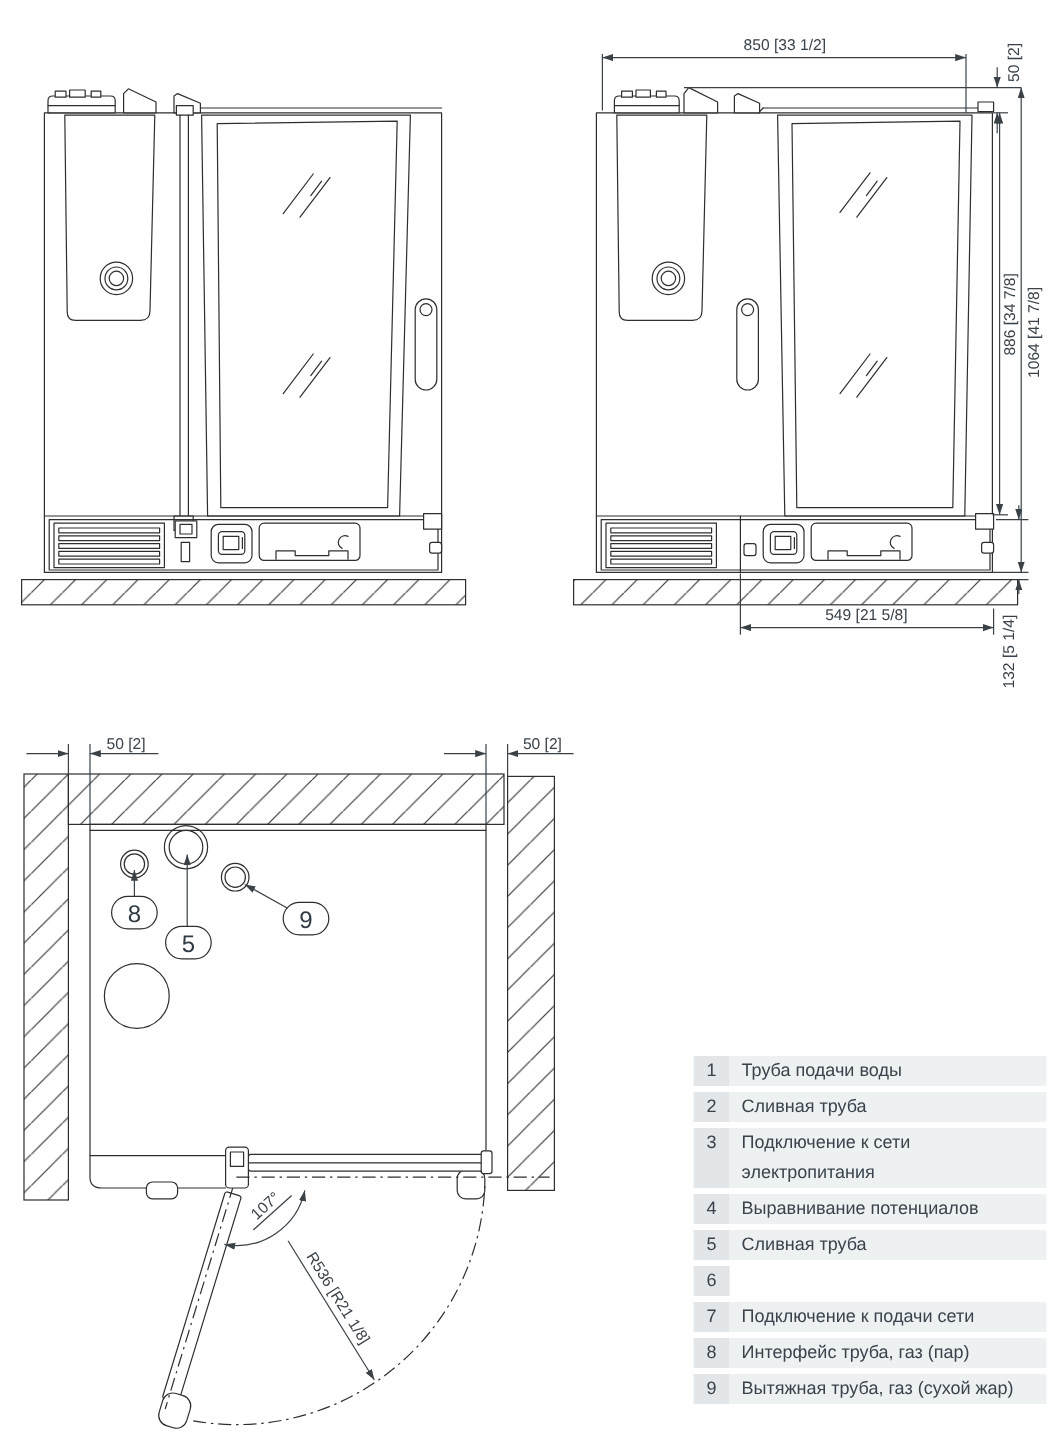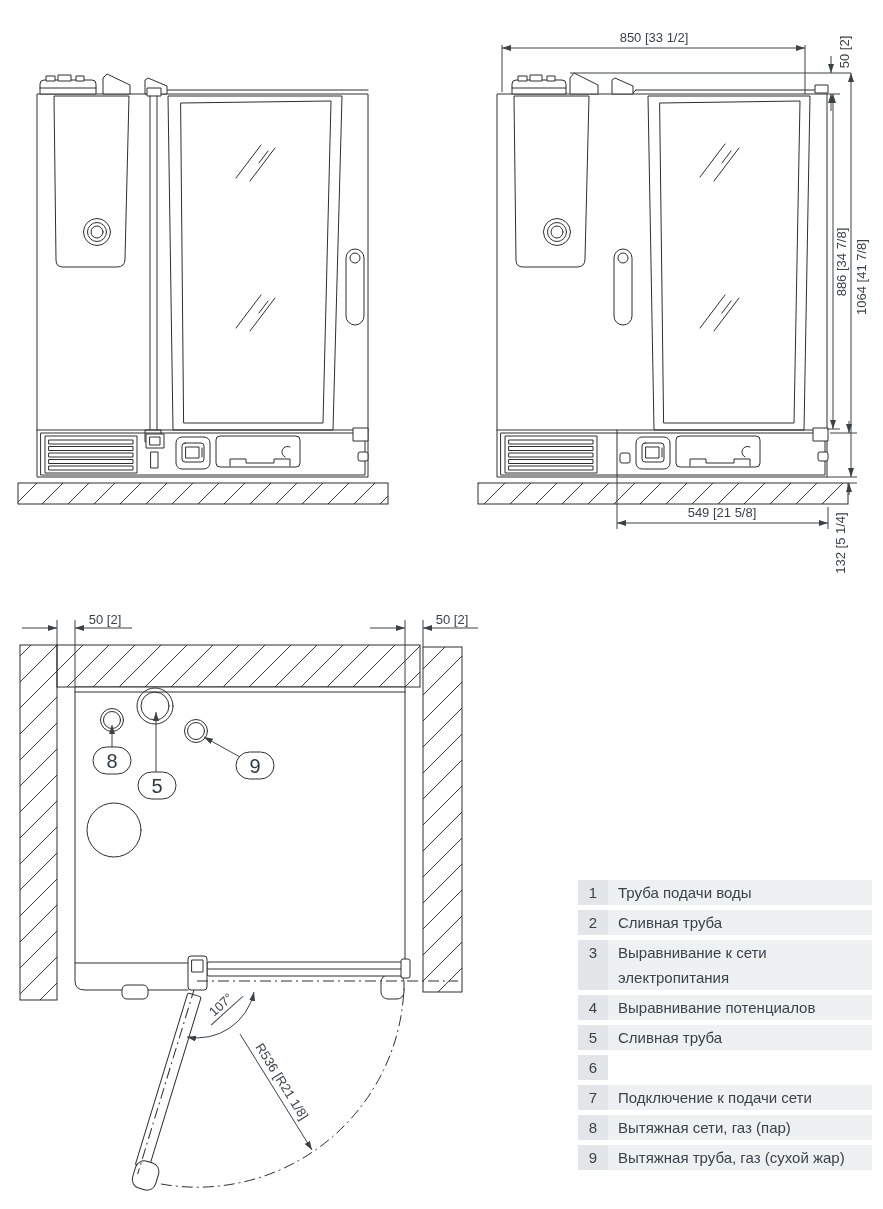--- a/index.html
+++ b/index.html
@@ -290,38 +290,38 @@
   <div class="lrow">
       <div class="num">1</div>
       <div class="lbl">Труба подачи воды</div>
     </div>
   <div class="lrow">
       <div class="num">2</div>
       <div class="lbl">Сливная труба</div>
     </div>
   <div class="lrow">
       <div class="num">3</div>
-      <div class="lbl">Выравнивание к сети электропитания</div>
+      <div class="lbl">Подключение к сети электропитания</div>
     </div>
   <div class="lrow">
       <div class="num">4</div>
       <div class="lbl">Выравнивание потенциалов</div>
     </div>
   <div class="lrow">
       <div class="num">5</div>
       <div class="lbl">Сливная труба</div>
     </div>
   <div class="lrow">
       <div class="num">6</div>
     </div>
   <div class="lrow">
       <div class="num">7</div>
       <div class="lbl">Подключение к подачи сети</div>
     </div>
   <div class="lrow">
       <div class="num">8</div>
-      <div class="lbl">Вытяжная сети, газ (пар)</div>
+      <div class="lbl">Интерфейс труба, газ (пар)</div>
     </div>
   <div class="lrow">
       <div class="num">9</div>
       <div class="lbl">Вытяжная труба, газ (сухой жар)</div>
     </div>
 </div>
 
 </body></html>

